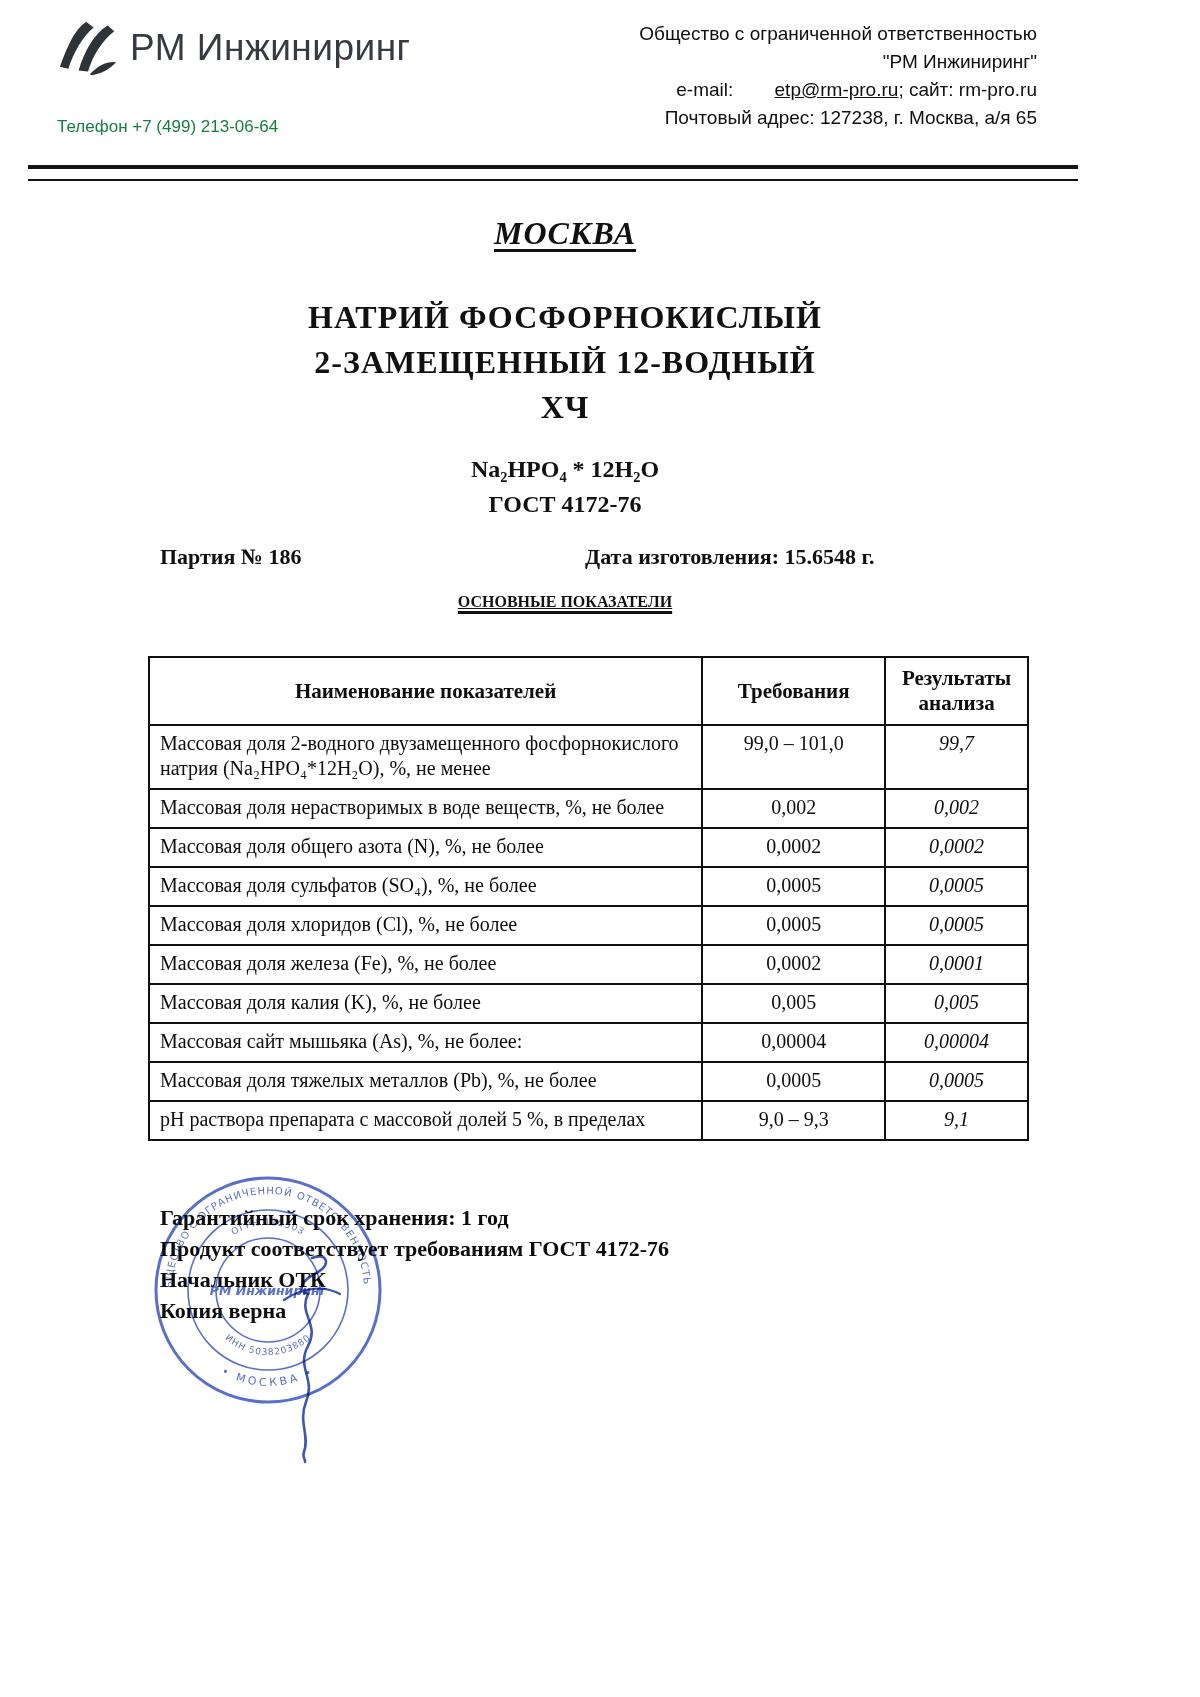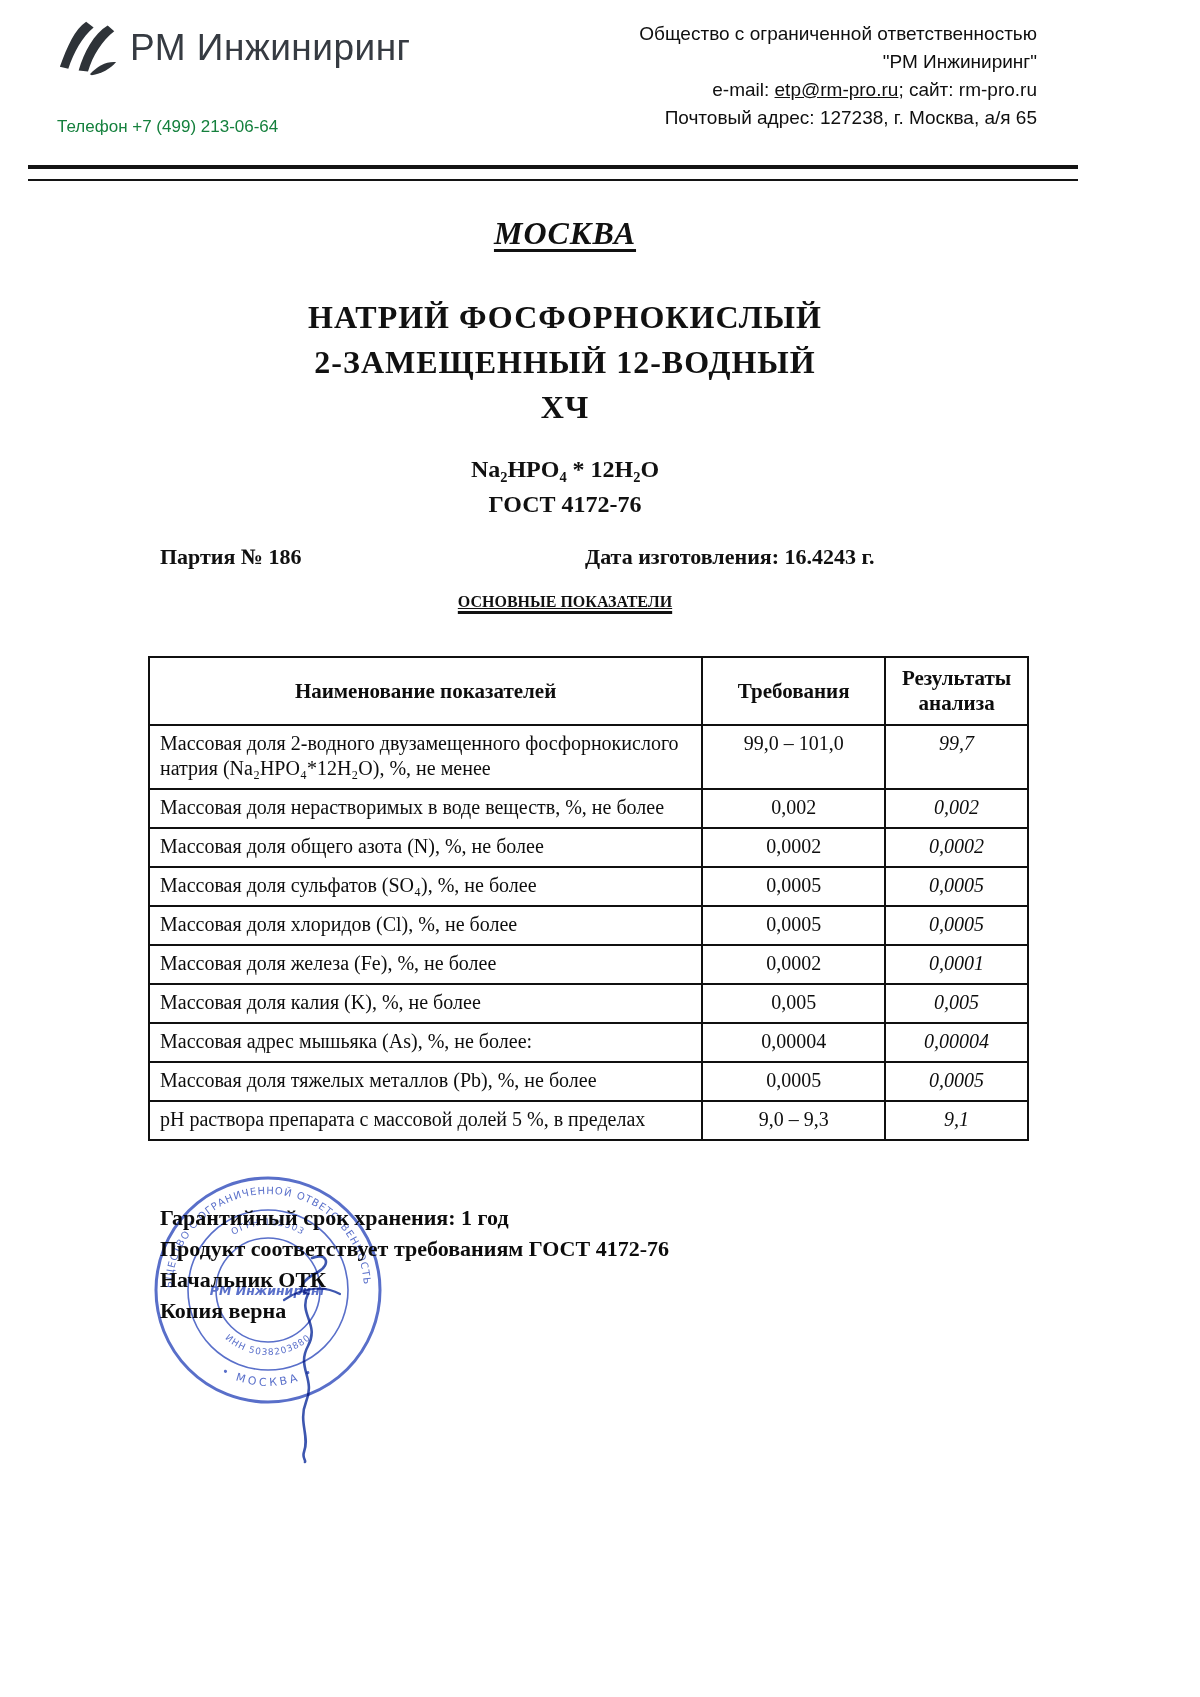--- a/index.html
+++ b/index.html
@@ -20,21 +20,21 @@
   .phone{
     position:absolute;left:57px;top:117px;
     font-family:"Liberation Sans","DejaVu Sans",sans-serif;
     font-size:17px;color:#15803d;
   }
   .corp{
     position:absolute;top:20px;right:163px;text-align:right;
     font-family:"Liberation Sans","DejaVu Sans",sans-serif;
     font-size:19px;line-height:28px;color:#0f0f0f;
   }
-  .corp .mail{color:inherit;text-decoration:underline;cursor:pointer;}
+  .corp .mail{color:inherit;text-decoration:underline;cursor:pointer;margin-left:36px;}
 
   .rule{
     position:absolute;left:28px;top:165px;width:1050px;height:10px;
     border-top:4px solid #141414;border-bottom:2px solid #141414;
   }
 
   
   .center-col{position:absolute;left:100px;width:930px;text-align:center;}
   .doc-title{
     top:215px;font-size:32px;font-weight:bold;font-style:italic;letter-spacing:1px;
@@ -108,21 +108,21 @@
     <div>2-ЗАМЕЩЕННЫЙ 12-ВОДНЫЙ</div>
     <div>ХЧ</div>
   </div>
 
   <div class="center-col formula-block">
     <div>Na₂HPO₄ * 12H₂O</div>
     <div>ГОСТ 4172-76</div>
   </div>
 
   <div class="batch">Партия № 186</div>
-  <div class="mfg-date">Дата изготовления: 16.4243 г.</div>
+  <div class="mfg-date">Дата изготовления: 15.6548 г.</div>
 
   <div class="center-col section-head"><span>ОСНОВНЫЕ ПОКАЗАТЕЛИ</span></div>
 
   <table class="spec">
     <thead>
       <tr>
         <th>Наименование показателей</th>
         <th>Требования</th>
         <th>Результаты анализа</th>
       </tr>
@@ -157,21 +157,21 @@
         <td class="name">Массовая доля железа (Fe), %, не более</td>
         <td class="req">0,0002</td>
         <td class="res">0,0001</td>
       </tr>
       <tr>
         <td class="name">Массовая доля калия (K), %, не более</td>
         <td class="req">0,005</td>
         <td class="res">0,005</td>
       </tr>
       <tr>
-        <td class="name">Массовая адрес мышьяка (As), %, не более:</td>
+        <td class="name">Массовая сайт мышьяка (As), %, не более:</td>
         <td class="req">0,00004</td>
         <td class="res">0,00004</td>
       </tr>
       <tr>
         <td class="name">Массовая доля тяжелых металлов (Pb), %, не более</td>
         <td class="req">0,0005</td>
         <td class="res">0,0005</td>
       </tr>
       <tr>
         <td class="name">pH раствора препарата с массовой долей 5 %, в пределах</td>

